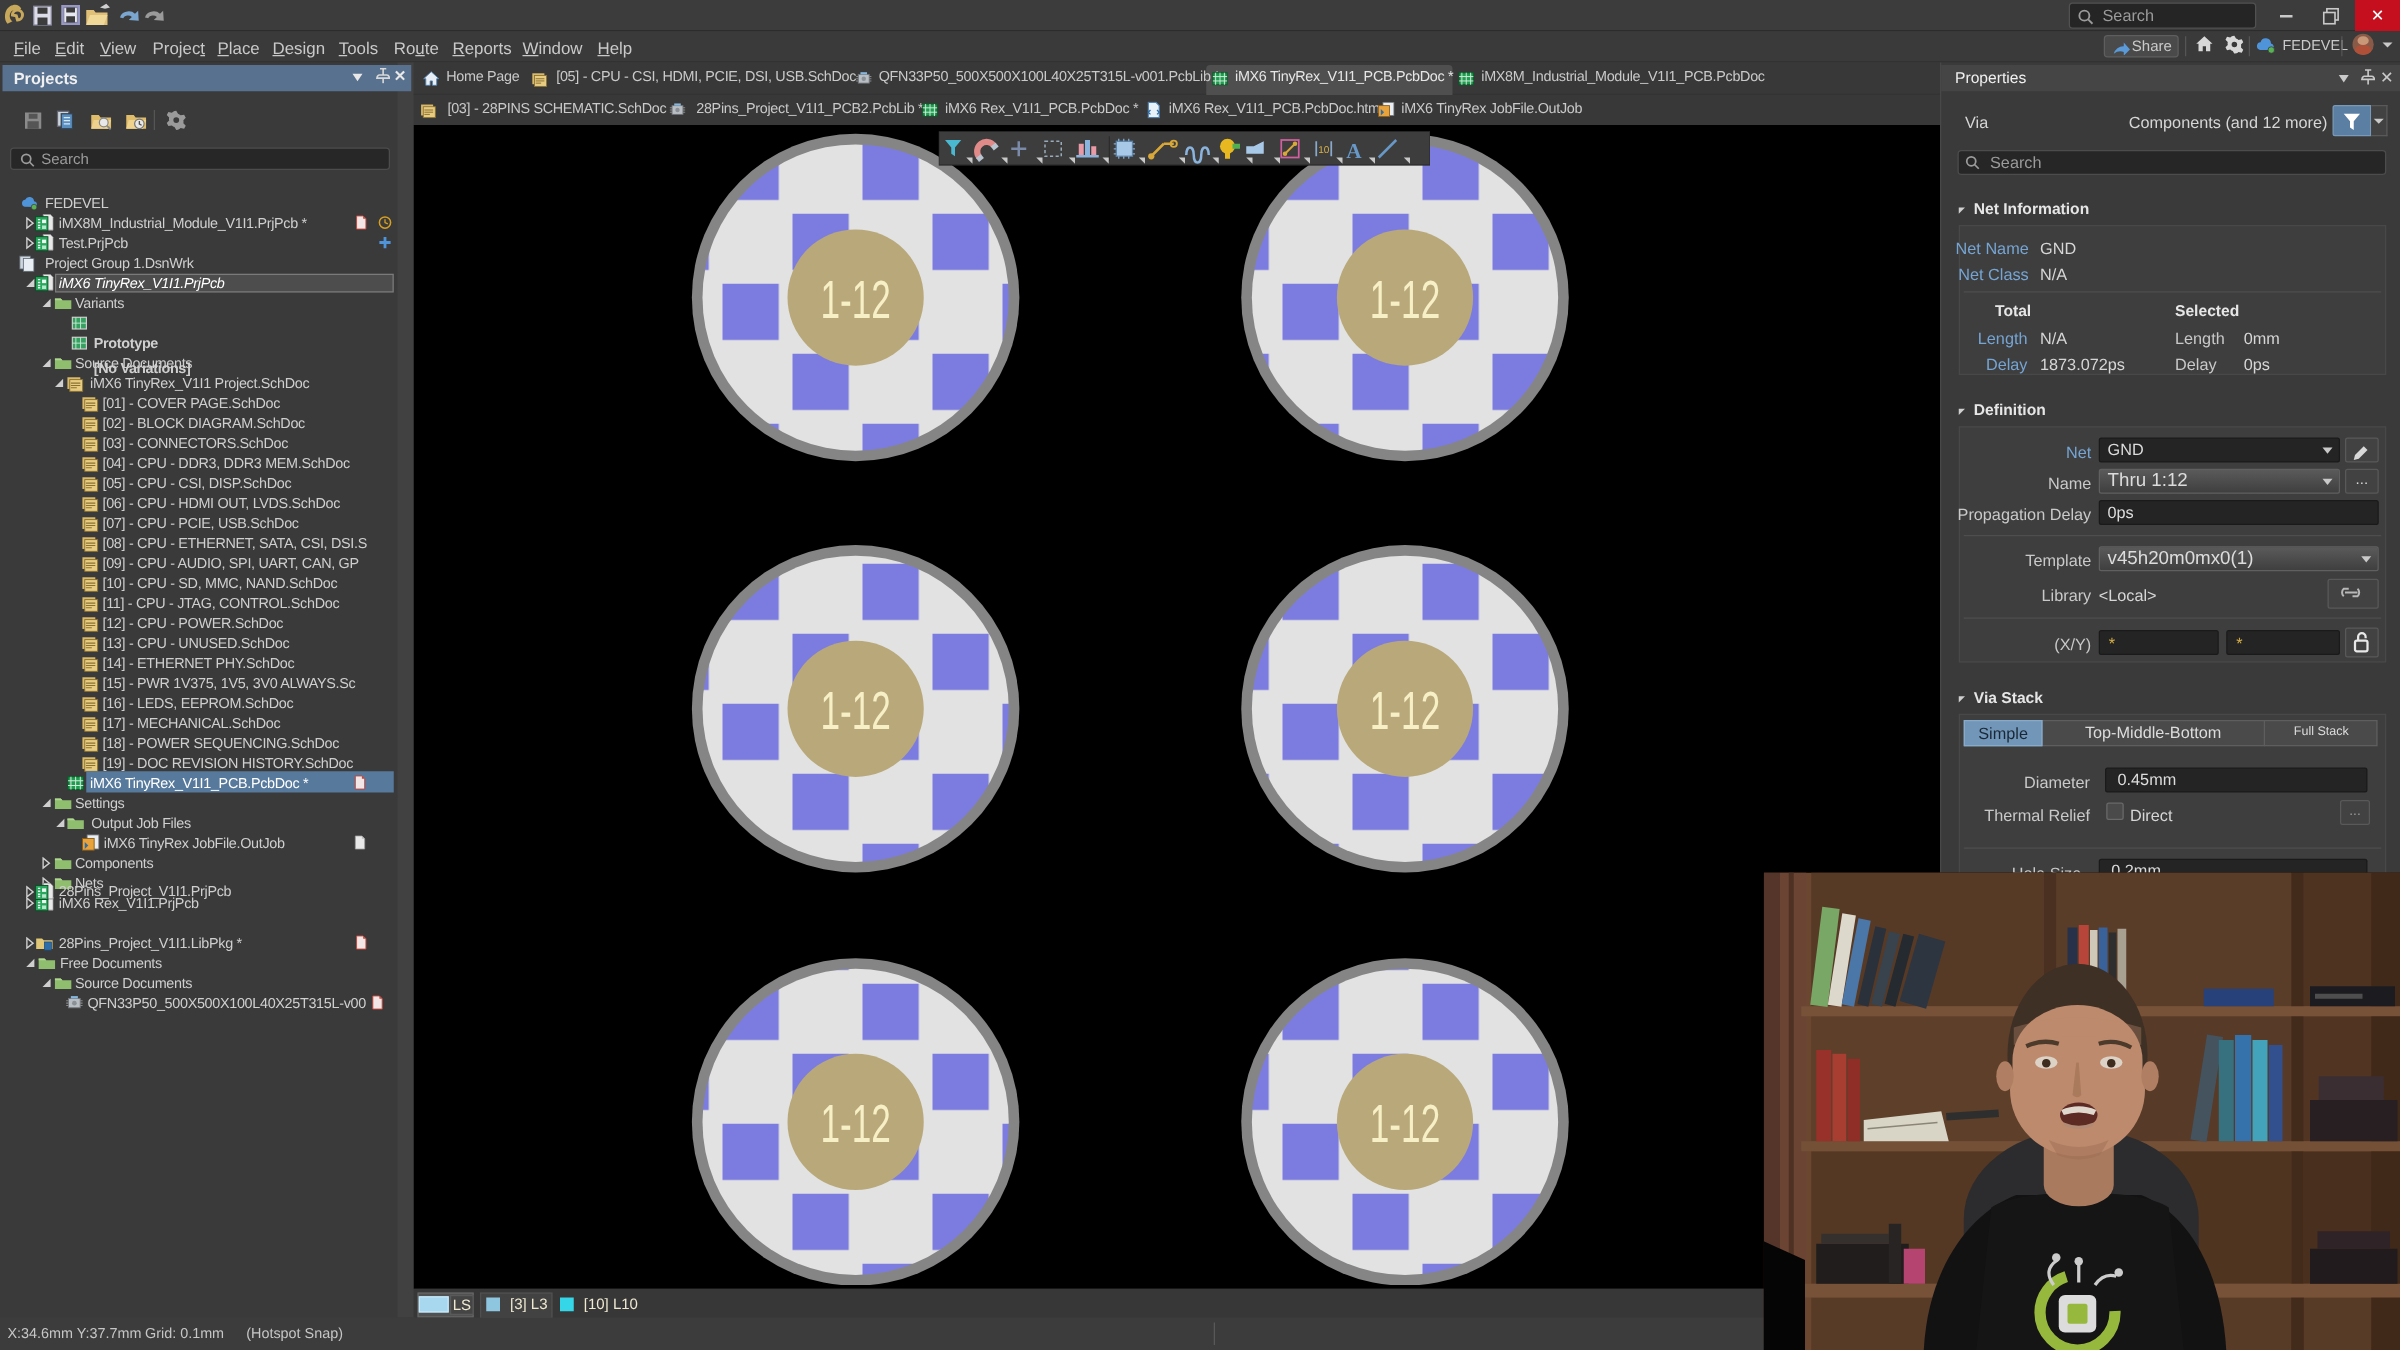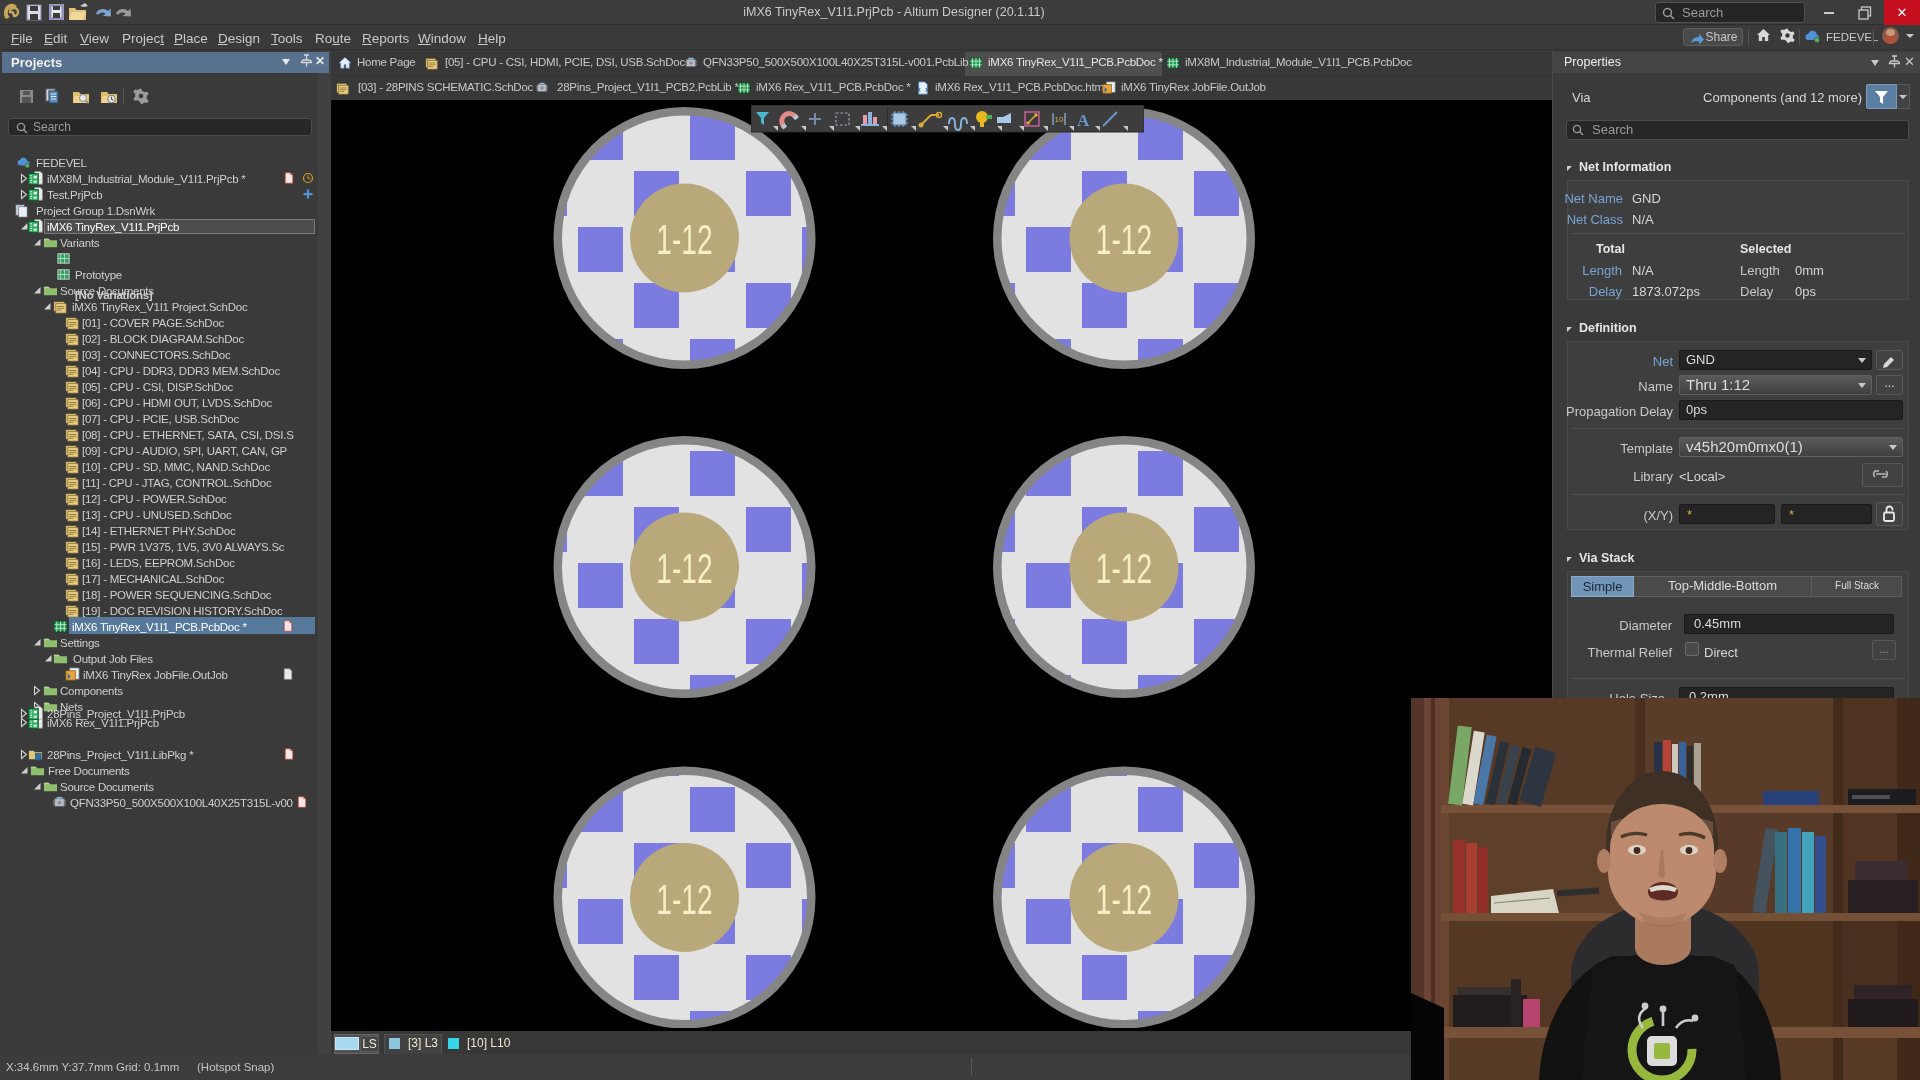--- a/index.html
+++ b/index.html
@@ -137,21 +137,20 @@
         <rect x="53" y="13" width="7" height="5" fill="#3c3c3c"></rect>
       </g>
     <g>
         <path d="M69 8 l6 0 1.5 2 9.5 0 0 10 -17 0 z" fill="#e0c078"></path>
         <path d="M72 12 h14 l-3 8 h-14 z" fill="#efd898"></path>
         <path d="M80 6 l5 -3 3 3 -4 1 z" fill="#d0d0d0"></path>
       </g>
     <path d="M96 14 a7 6 0 0 1 12 -3 l2.5 -2.5 0.5 8 -8 -0.5 2.5 -2.5 a4.5 4 0 0 0 -7 1 z" fill="#7ba6d0"></path>
     <path d="M126 14 a7 6 0 0 0 -12 -3 l-2.5 -2.5 -0.5 8 8 -0.5 -2.5 -2.5 a4.5 4 0 0 1 7 1 z" fill="#9a9a9a" transform="translate(242,0) scale(-1,1)"></path>
   </svg>
-  <div class="abs" id="titletext">iMX6 TinyRex_V1I1.PrjPcb - Altium Designer (20.1.11)</div>
   <div class="abs" id="tb-search">Search</div>
   <svg class="abs" style="left:1662px;top:7px" width="13" height="13">
       <circle cx="5.5" cy="5.5" r="4" fill="none" stroke="#9b9b9b" stroke-width="1.5"></circle>
       <path d="M8.5 8.5 L12 12" stroke="#9b9b9b" stroke-width="1.5"></path>
     </svg>
   <div class="abs" style="left:1824px;top:12px;width:10px;height:2px;background:#c9c9c9"></div>
   <svg class="abs" style="left:1858px;top:6px" width="14" height="14">
       <rect x="3.5" y="1" width="9" height="9" fill="none" stroke="#c9c9c9" stroke-width="1.3"></rect>
       <rect x="1" y="4" width="9" height="9" fill="#3c3c3c" stroke="#c9c9c9" stroke-width="1.3"></rect>
     </svg>
@@ -273,42 +272,42 @@
           <span style="position:absolute;left:36px;top:1px;color:#cfcfcf;">Project Group 1.DsnWrk</span>
         </div>
 <div class="trow" style="top:64px;left:0;width:330px">
           <span style="position:absolute;left:44px;top:1px;width:271px;height:15px;background:#4d4d4d;border:1px solid #7a7a7a"></span>
           <svg style="position:absolute;left:20px;top:4px" width="9" height="9">
             <path d="M7.5 1 V7.5 H1 Z" fill="#cfcfcf"></path>
           </svg>
           <svg style="position:absolute;left:28px;top:1px" width="15" height="15">
             <use href="#sy-prj"></use>
           </svg>
-          <span style="position:absolute;left:47px;top:1px;color:#ffffff;">iMX6 TinyRex_V1I1.PrjPcb</span>
+          <span style="position:absolute;left:47px;top:1px;color:#ffffff;font-style:italic;">iMX6 TinyRex_V1I1.PrjPcb</span>
         </div>
 <div class="trow" style="top:80px;left:0;width:330px">
           <svg style="position:absolute;left:33px;top:4px" width="9" height="9">
             <path d="M7.5 1 V7.5 H1 Z" fill="#cfcfcf"></path>
           </svg>
           <svg style="position:absolute;left:43px;top:1px" width="15" height="15">
             <use href="#sy-fold"></use>
           </svg>
           <span style="position:absolute;left:60px;top:1px;color:#cfcfcf;">Variants</span>
         </div>
 <div class="trow" style="top:96px;left:0;width:330px">
           <svg style="position:absolute;left:56px;top:1px" width="15" height="15">
             <use href="#sy-var"></use>
           </svg>
           <span style="position:absolute;left:75px;top:1px;color:#cfcfcf;font-weight:bold;margin-top:36px;">[No Variations]</span>
         </div>
 <div class="trow" style="top:112px;left:0;width:330px">
           <svg style="position:absolute;left:56px;top:1px" width="15" height="15">
             <use href="#sy-var"></use>
           </svg>
-          <span style="position:absolute;left:75px;top:1px;color:#cfcfcf;">Prototype</span>
+          <span style="position:absolute;left:75px;top:1px;color:#cfcfcf;font-weight:bold;">Prototype</span>
         </div>
 <div class="trow" style="top:128px;left:0;width:330px">
           <svg style="position:absolute;left:33px;top:4px" width="9" height="9">
             <path d="M7.5 1 V7.5 H1 Z" fill="#cfcfcf"></path>
           </svg>
           <svg style="position:absolute;left:43px;top:1px" width="15" height="15">
             <use href="#sy-fold"></use>
           </svg>
           <span style="position:absolute;left:60px;top:1px;color:#cfcfcf;">Source Documents</span>
         </div>

